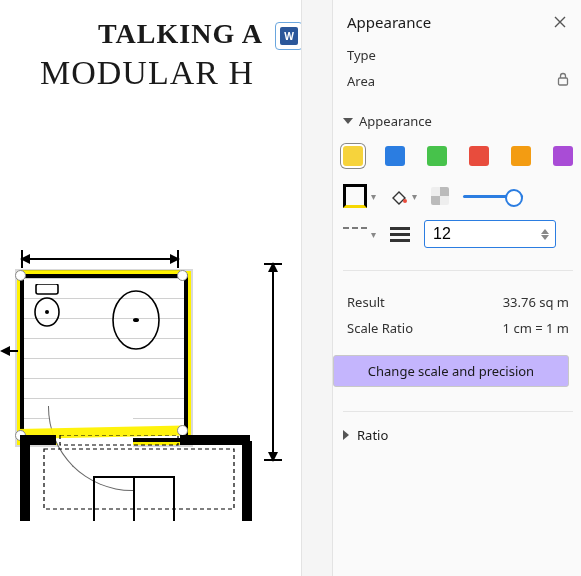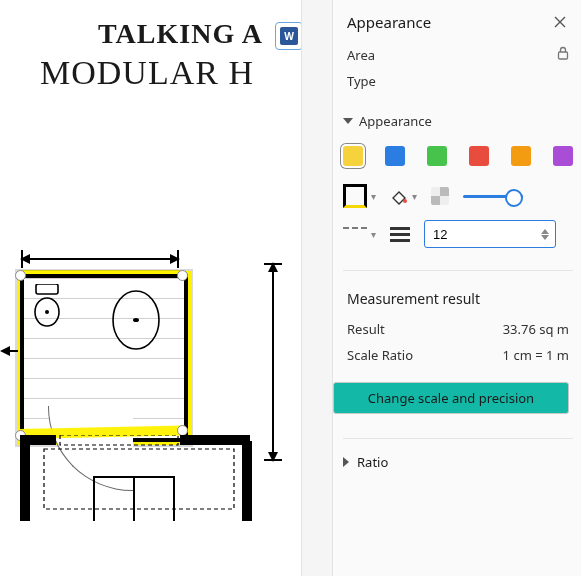--- a/index.html
+++ b/index.html
@@ -49,29 +49,29 @@
 .fill-bucket svg{display:block}
 .opacity-ic{width:18px;height:18px;background:conic-gradient(#bbb 0 25%,#eee 0 50%,#bbb 0 75%,#eee 0);border-radius:2px}
 .slider{position:relative;width:60px;height:18px;display:flex;align-items:center}
 .slider .track{height:3px;flex:1;background:#2b7de1;border-radius:2px}
 .slider .thumb{position:absolute;right:0;top:2px;width:14px;height:14px;border:2px solid #2b7de1;border-radius:50%;background:#fff}
 .tools2{display:flex;align-items:center;gap:14px;padding:4px 10px 16px 10px}
 .dash-ic{width:24px;height:12px;border-top:2px dashed #7a7a7a}
 .endings{display:flex;flex-direction:column;gap:3px}
 .endings span{display:block;width:20px;height:3px;background:#333}
 .num-field{display:flex;align-items:center;width:118px;height:26px;border:1px solid #2b7de1;border-radius:3px;background:#fff;padding:0 6px}
-.num-field input{border:0;outline:0;width:82px;font-size:13px;background:transparent}
+.num-field input{border:0;outline:0;width:82px;font-size:16px;background:transparent}
 .spin{display:flex;flex-direction:column;gap:1px;margin-left:auto}
 .spin span{width:0;height:0;border-left:4px solid transparent;border-right:4px solid transparent}
 .spin .up{border-bottom:5px solid #888}
 .spin .dn{border-top:5px solid #888}
 .hr{height:1px;background:#e5e5e5;margin:6px 10px}
 .meas{padding:12px 14px 6px 14px}
 .meas h4{margin:0 0 8px 0;font-size:14px;font-weight:400;color:#222}
-.btn{margin:8px 14px 18px 0;height:30px;border:1px solid #c8c8c8;background:#14b8a6;border-radius:3px;display:flex;align-items:center;justify-content:center;font-size:13px;cursor:pointer}
+.btn{margin:8px 14px 18px 0;height:30px;border:1px solid #c8c8c8;background:#c4b5fd;border-radius:3px;display:flex;align-items:center;justify-content:center;font-size:13px;cursor:pointer}
 .info{display:flex;align-items:center;gap:8px;padding:8px 10px;cursor:pointer}
 </style>
 </head>
 <body>
 
 <div class="app">
   <div class="canvas">
     <div class="title1">TALKING A</div>
     <div class="title2">MODULAR H</div>
     <div class="word-badge">
@@ -156,32 +156,32 @@
       <div class="panel-title">Appearance</div>
       <div class="close">
         <svg width="12" height="12" viewBox="0 0 12 12">
             <path d="M1 1 L11 11 M11 1 L1 11" stroke="#555" stroke-width="1.4"></path>
           </svg>
       </div>
     </div>
 
     <div class="section">
       <div class="row">
+          <span>Type</span>
+          <span></span>
+        </div>
+      <div class="row">
         <span>Area</span>
         <span class="lock">
           <svg width="12" height="14" viewBox="0 0 12 14">
               <rect x="1.5" y="6" width="9" height="7" rx="1.2" fill="none" stroke="#777" stroke-width="1.3"></rect>
               <path d="M3.5 6 V4 a2.5 2.5 0 0 1 5 0 V6" fill="none" stroke="#777" stroke-width="1.3"></path>
             </svg>
         </span>
       </div>
-      <div class="row">
-          <span>Type</span>
-          <span></span>
-        </div>
     </div>
 
     <div class="accordion">
       <span class="tri down"></span>
       <span>Appearance</span>
     </div>
 
     <div class="swatches">
       <div class="sw" style="background:#f6d33c;box-shadow:0 0 0 2px #fff,0 0 0 3px #888"></div>
       <div class="sw" style="background:#2b7de1"></div>
@@ -231,21 +231,20 @@
         <div class="spin">
             <span class="up"></span>
             <span class="dn"></span>
           </div>
       </div>
     </div>
 
     <div class="hr"></div>
 
     <div class="meas">
-      <h4>Measurement result</h4>
       <div class="row">
           <span>Result</span>
           <span>33.76 sq m</span>
         </div>
       <div class="row">
           <span>Scale Ratio</span>
           <span>1 cm = 1 m</span>
         </div>
     </div>
     <div class="btn">

